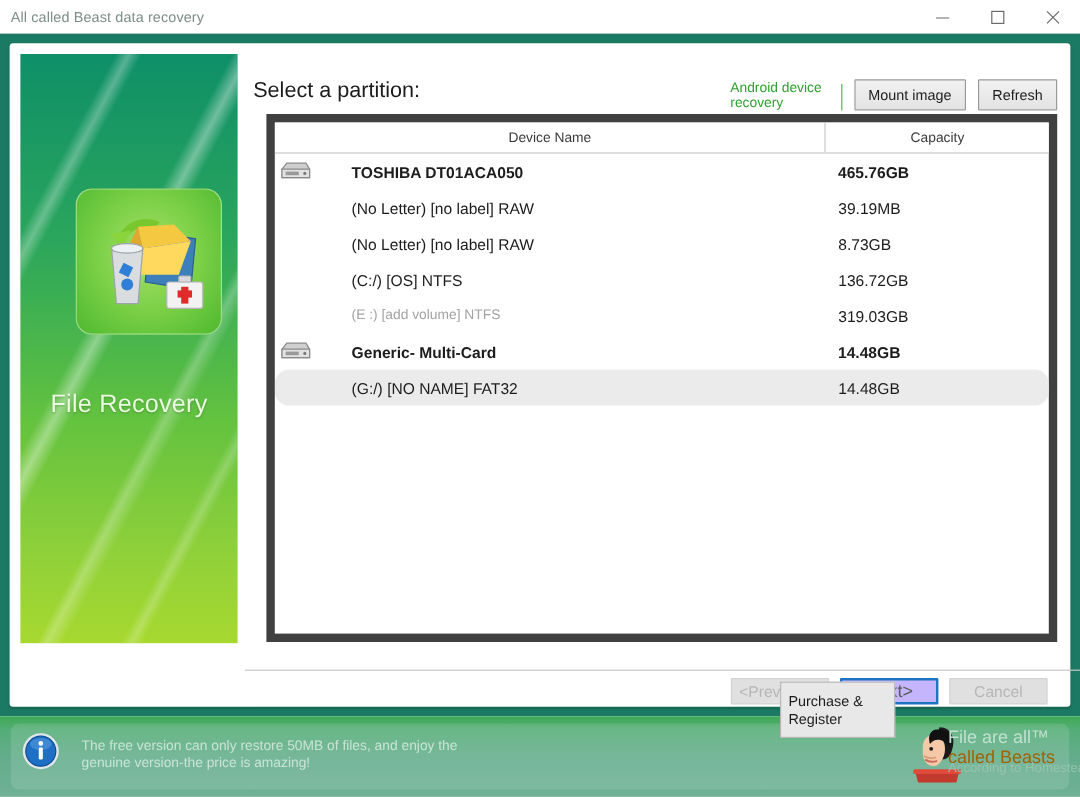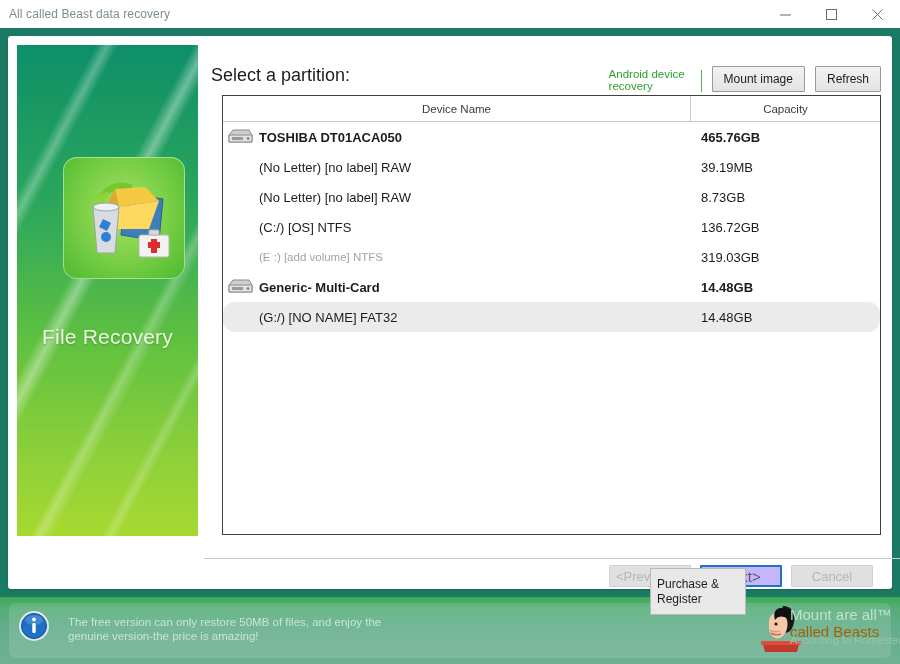--- a/index.html
+++ b/index.html
@@ -138,21 +138,21 @@
     cursor: pointer;
     border-radius: 1px;
   }
   .gbtn + .gbtn { margin-left: 10px; }
 
   
   .table-box {
     position: absolute;
     left: 18px; top: 50px;
     width: 659px; height: 440px;
-    border: 1px solid #404040;
+    border: 7px solid #404040;
     background: #ffffff;
     box-sizing: border-box;
     overflow: hidden;
   }
   .thead {
     display: flex;
     height: 25px;
     border-bottom: 1px solid #c9c9c9;
     background: #ffffff;
   }
@@ -181,21 +181,21 @@
     padding-left: 4px;
   }
   .cell-cap {
     width: 189px;
     box-sizing: border-box;
     padding-left: 10px;
     font-size: 13px;
     color: #1c1c1c;
   }
   .dev-icon { width: 26px; height: 20px; margin-right: 6px; flex: 0 0 auto; }
-  .row-label { font-size: 13px; color: #1c1c1c; }
+  .row-label { font-size: 13px; color: #1c1c1c; margin-left: 28px; }
   .row.device .row-label { font-weight: bold; }
   .row.device .cell-cap { font-weight: bold; }
   .row.part .cell-name { padding-left: 36px; }
   .row.disabled .row-label { color: #a3a3a3; font-size: 11.5px; }
 
   
   .footer-sep {
     position: absolute;
     left: 0; top: 513px;
     width: 884px; height: 1px;
@@ -459,15 +459,15 @@
   <path d="M26 4 C36 4, 40 14, 36 24 C34 30, 30 32, 26 30 L22 16 Z" fill="#1a1a1a"></path>
   <path d="M12 20 C12 12, 20 8, 26 12 C32 16, 32 28, 26 34 C20 40, 12 34, 12 26 Z" fill="#f5c9a8"></path>
   <path d="M24 6 C34 6, 38 12, 34 20 C30 14, 22 12, 18 18 C16 12, 18 6, 24 6 Z" fill="#111111"></path>
   <circle cx="19" cy="22" r="1.6" fill="#1a1a1a"></circle>
   <path d="M13 28 C16 30, 20 30, 23 29" stroke="#d49a76" stroke-width="1.3" fill="none"></path>
   <path d="M14 31 C17 33, 21 33, 24 32" stroke="#c96a5a" stroke-width="1.6" fill="none"></path>
   <path d="M6 42 L42 42 L40 50 L8 50 Z" fill="#c23a2e"></path>
   <rect x="4" y="39" width="40" height="4" rx="1.5" fill="#e04a3a"></rect>
 </svg>
 
-<div class="brand-1">Mount are all™</div>
+<div class="brand-1">File are all™</div>
 <div class="brand-2">called Beasts</div>
 <div class="brand-3">According to Homestead</div>
 
 </body></html>

